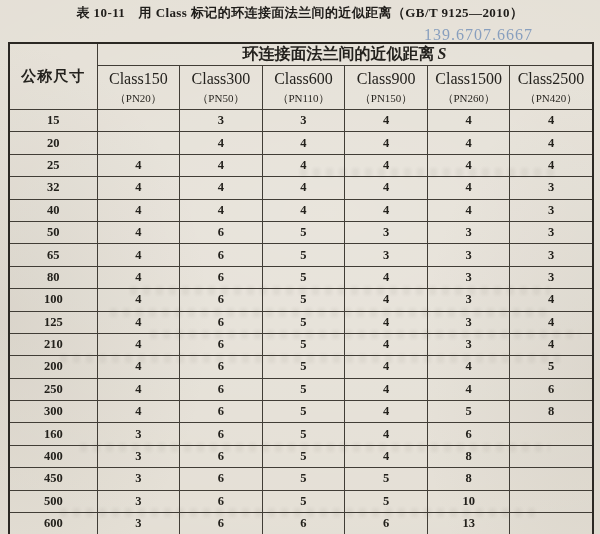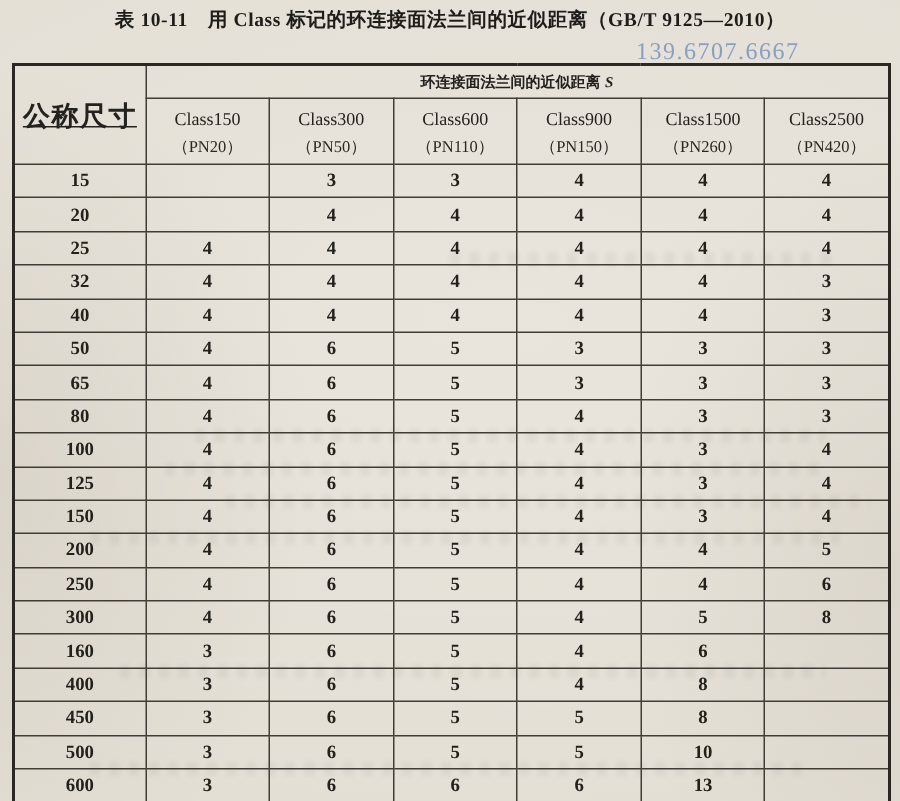--- a/index.html
+++ b/index.html
@@ -57,25 +57,25 @@
     table-layout: fixed;
     border: 2px solid #2b2823;
   }
   table.flange th, table.flange td {
     border: 1px solid #413d36;
     text-align: center;
     vertical-align: middle;
     padding: 0;
     overflow: hidden;
   }
-  .span-header-row th { height: 21px; font-size: 10px; font-weight: bold; }
+  .span-header-row th { height: 21px; font-size: 16px; font-weight: bold; }
   .span-header-row .svar { font-style: italic; font-weight: bold; padding-left: 3px; }
-  th.dn-h { font-size: 18px; font-weight: bold; letter-spacing: 1px; text-decoration: underline; }
+  th.dn-h { font-size: 15px; font-weight: bold; letter-spacing: 1px; }
   .class-header-row th { height: 43px; font-weight: normal; }
-  .class-header-row .cls { font-size: 12px; line-height: 20px; color: #24221e; }
+  .class-header-row .cls { font-size: 16px; line-height: 20px; color: #24221e; }
   .class-header-row .pn  { font-size: 11px; line-height: 18px; color: #2a2722; }
   table.flange tbody td {
     height: 21.4px;
     font-size: 12.5px;
     font-weight: bold;
     color: #23211c;
   }
   
   .smudge {
     position: absolute;
@@ -239,21 +239,21 @@
         <tr>
           <td>125</td>
           <td>4</td>
           <td>6</td>
           <td>5</td>
           <td>4</td>
           <td>3</td>
           <td>4</td>
         </tr>
         <tr>
-          <td>150</td>
+          <td>210</td>
           <td>4</td>
           <td>6</td>
           <td>5</td>
           <td>4</td>
           <td>3</td>
           <td>4</td>
         </tr>
         <tr>
           <td>200</td>
           <td>4</td>

